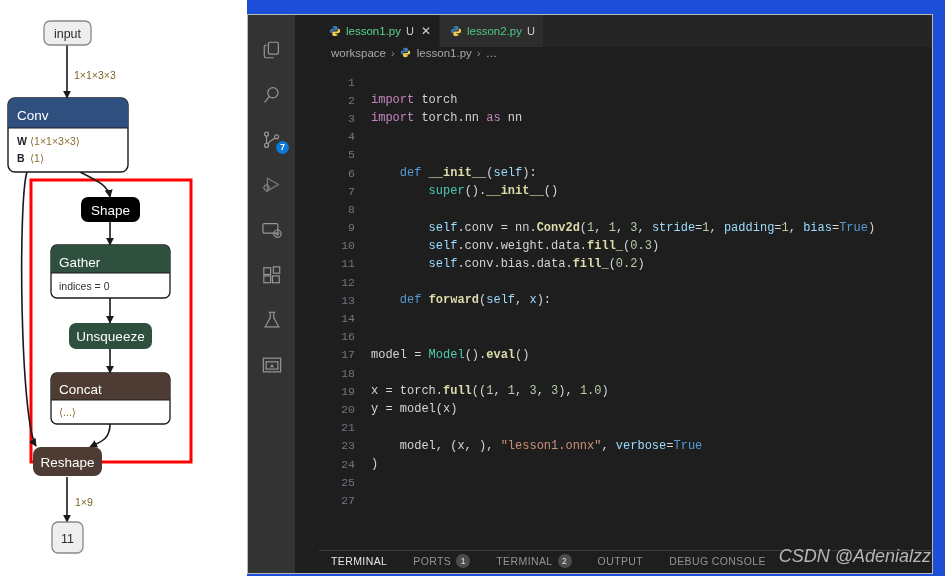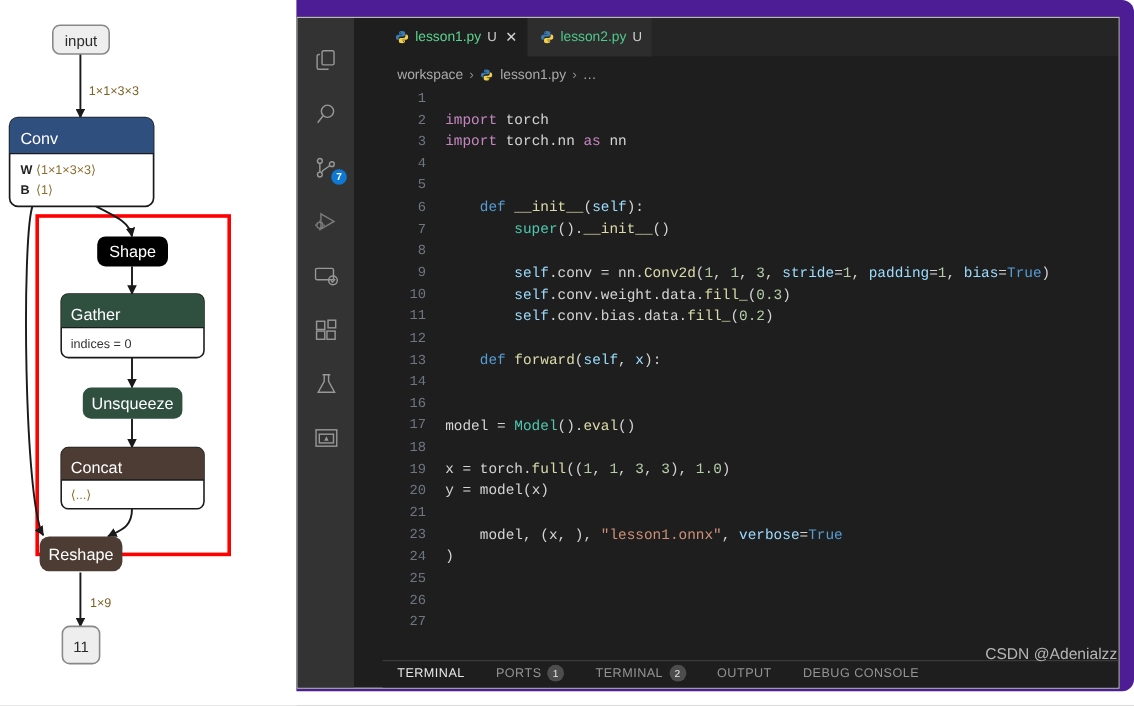--- a/index.html
+++ b/index.html
@@ -2,21 +2,21 @@
 <html><head>
 <meta charset="utf-8">
 <style>
   html, body {
     margin: 0; padding: 0;
     width: 945px; height: 588px;
     background: #ffffff;
     font-family: "Liberation Sans", sans-serif;
     overflow: hidden;
   }
-  #root { position: relative; width: 945px; height: 576px; background:#4c1d95;border-radius:10px; }
+  #root { position: relative; width: 945px; height: 576px; background:#1d4ed8; }
 
   
   #graph-panel { position:absolute; left:0; top:0; width:247px; height:588px; background:#ffffff; }
   svg.graph { position:absolute; left:0; top:0; }
   .node-title { fill:#ffffff; font-size:13.5px; }
   .node-attr  { fill:#333333; font-size:10.5px; }
   .node-attr-key { fill:#222222; font-size:10.5px; font-weight:bold; }
   .node-attr-val { fill:#8c6d2e; font-size:10.5px; }
   .edge-label { fill:#7d6326; font-size:10.5px; font-family:"Liberation Sans", sans-serif; }
   .io-label { fill:#2b2b2b; font-size:12.5px; }
@@ -61,37 +61,37 @@
   }
   .tab.active { background:#1e1e1e; color:#ffffff; }
   .tab .tab-name { color:#4ec98a; font-size:11.5px; }
   .tab.active .tab-name { color:#5bd38f; }
   .tab .dirty { color:#cfcfcf; font-size:11px; }
   .tab .closeb { color:#d4d4d4; font-size:12px; line-height:1; margin-left:2px; }
   .py-icon { width:12px; height:12px; display:inline-block; }
 
   
   #breadcrumbs {
-    height:22px; flex:0 0 22px; display:flex; align-items:flex-end;
+    height:22px; flex:0 0 22px; display:flex; align-items:flex-start;
     gap:5px; padding-left:12px; font-size:11.5px; color:#a9a9a9;
     background:#1e1e1e;
   }
   #breadcrumbs .sep { color:#8a8a8a; }
   #breadcrumbs .bc-file { color:#a9a9a9; }
 
   
   #code-area { flex:1; overflow:hidden; background:#1e1e1e; position:relative; padding-top:4px; }
   .code-line { display:flex; height:18.2px; align-items:center; font-family:"Liberation Mono", monospace; font-size:12px; white-space:pre; }
   .ln { width:36px; text-align:right; color:#6e7681; flex:0 0 36px; padding-right:16px; font-size:11.5px; }
   .ltext { color:#d4d4d4; position:relative; }
 
   .kw      { color:#c586c0; }   
   .kw2     { color:#569cd6; }   
   .cls     { color:#4ec9b0; }
-  .fn      { color:#dcdcaa; }
+  .fn      { color:#dcdcaa;font-weight:bold; }
   .var     { color:#9cdcfe; }
   .num     { color:#b5cea8; }
   .str     { color:#ce9178; }
   .op      { color:#d4d4d4; }
   .const   { color:#569cd6; }
   .param   { color:#9cdcfe; }
 
   .hl-box {
     outline:2px solid #f01a1a;
     border-radius:2px;
@@ -112,23 +112,24 @@
   }
   .panel-tab.active { color:#e7e7e7; }
   .panel-badge {
     background:#4d4d4d; color:#e7e7e7; font-size:8.5px;
     min-width:14px; height:14px; border-radius:7px;
     display:flex; align-items:center; justify-content:center;
   }
 
   
   #watermark {
-    position:absolute; right:14px; bottom:24px;
-    color:#b6b6b6; font-size:13px;
+    position:absolute; right:14px; bottom:9px;
+    color:#b6b6b6; font-size:18px;
     font-family:"Liberation Sans", sans-serif;
+    font-style:italic;
   }
 </style>
 </head>
 <body>
 
 <div id="root">
 
   <div id="graph-panel">
     <svg class="graph" width="247" height="588" viewBox="0 0 247 588">
       <defs>
@@ -352,21 +353,20 @@
           <div class="code-line"><div class="ln">14</div></div>
           <div class="code-line"><div class="ln">16</div><div class="ltext"></div></div>
           <div class="code-line"><div class="ln">17</div><div class="ltext"><span class="op">model = </span><span class="cls">Model</span><span class="op">().</span><span class="fn">eval</span><span class="op">()</span></div></div>
           <div class="code-line"><div class="ln">18</div><div class="ltext"></div></div>
           <div class="code-line"><div class="ln">19</div><div class="ltext"><span class="op">x = torch.</span><span class="fn">full</span><span class="op">((</span><span class="num">1</span><span class="op">, </span><span class="num">1</span><span class="op">, </span><span class="num">3</span><span class="op">, </span><span class="num">3</span><span class="op">), </span><span class="num">1.0</span><span class="op">)</span></div></div>
           <div class="code-line"><div class="ln">20</div><div class="ltext"><span class="op">y = </span><span class="op">model</span><span class="op">(x)</span></div></div>
           <div class="code-line"><div class="ln">21</div><div class="ltext"></div></div>
           <div class="code-line"><div class="ln">23</div><div class="ltext"><span class="op">    model, (x, ), </span><span class="str">"lesson1.onnx"</span><span class="op">, </span><span class="param">verbose</span><span class="op">=</span><span class="const">True</span></div></div>
           <div class="code-line"><div class="ln">24</div><div class="ltext"><span class="op">)</span></div></div>
           <div class="code-line"><div class="ln">25</div><div class="ltext"></div></div>
-          <div class="code-line"><div class="ln">26</div><div class="ltext"></div></div>
           <div class="code-line"><div class="ln">27</div><div class="ltext"></div></div>
         </div>
 
       <div id="panel">
           <div class="panel-tab active">
             <span>TERMINAL</span>
           </div>
           <div class="panel-tab">
             <span>PORTS</span>
             <span class="panel-badge">1</span>

